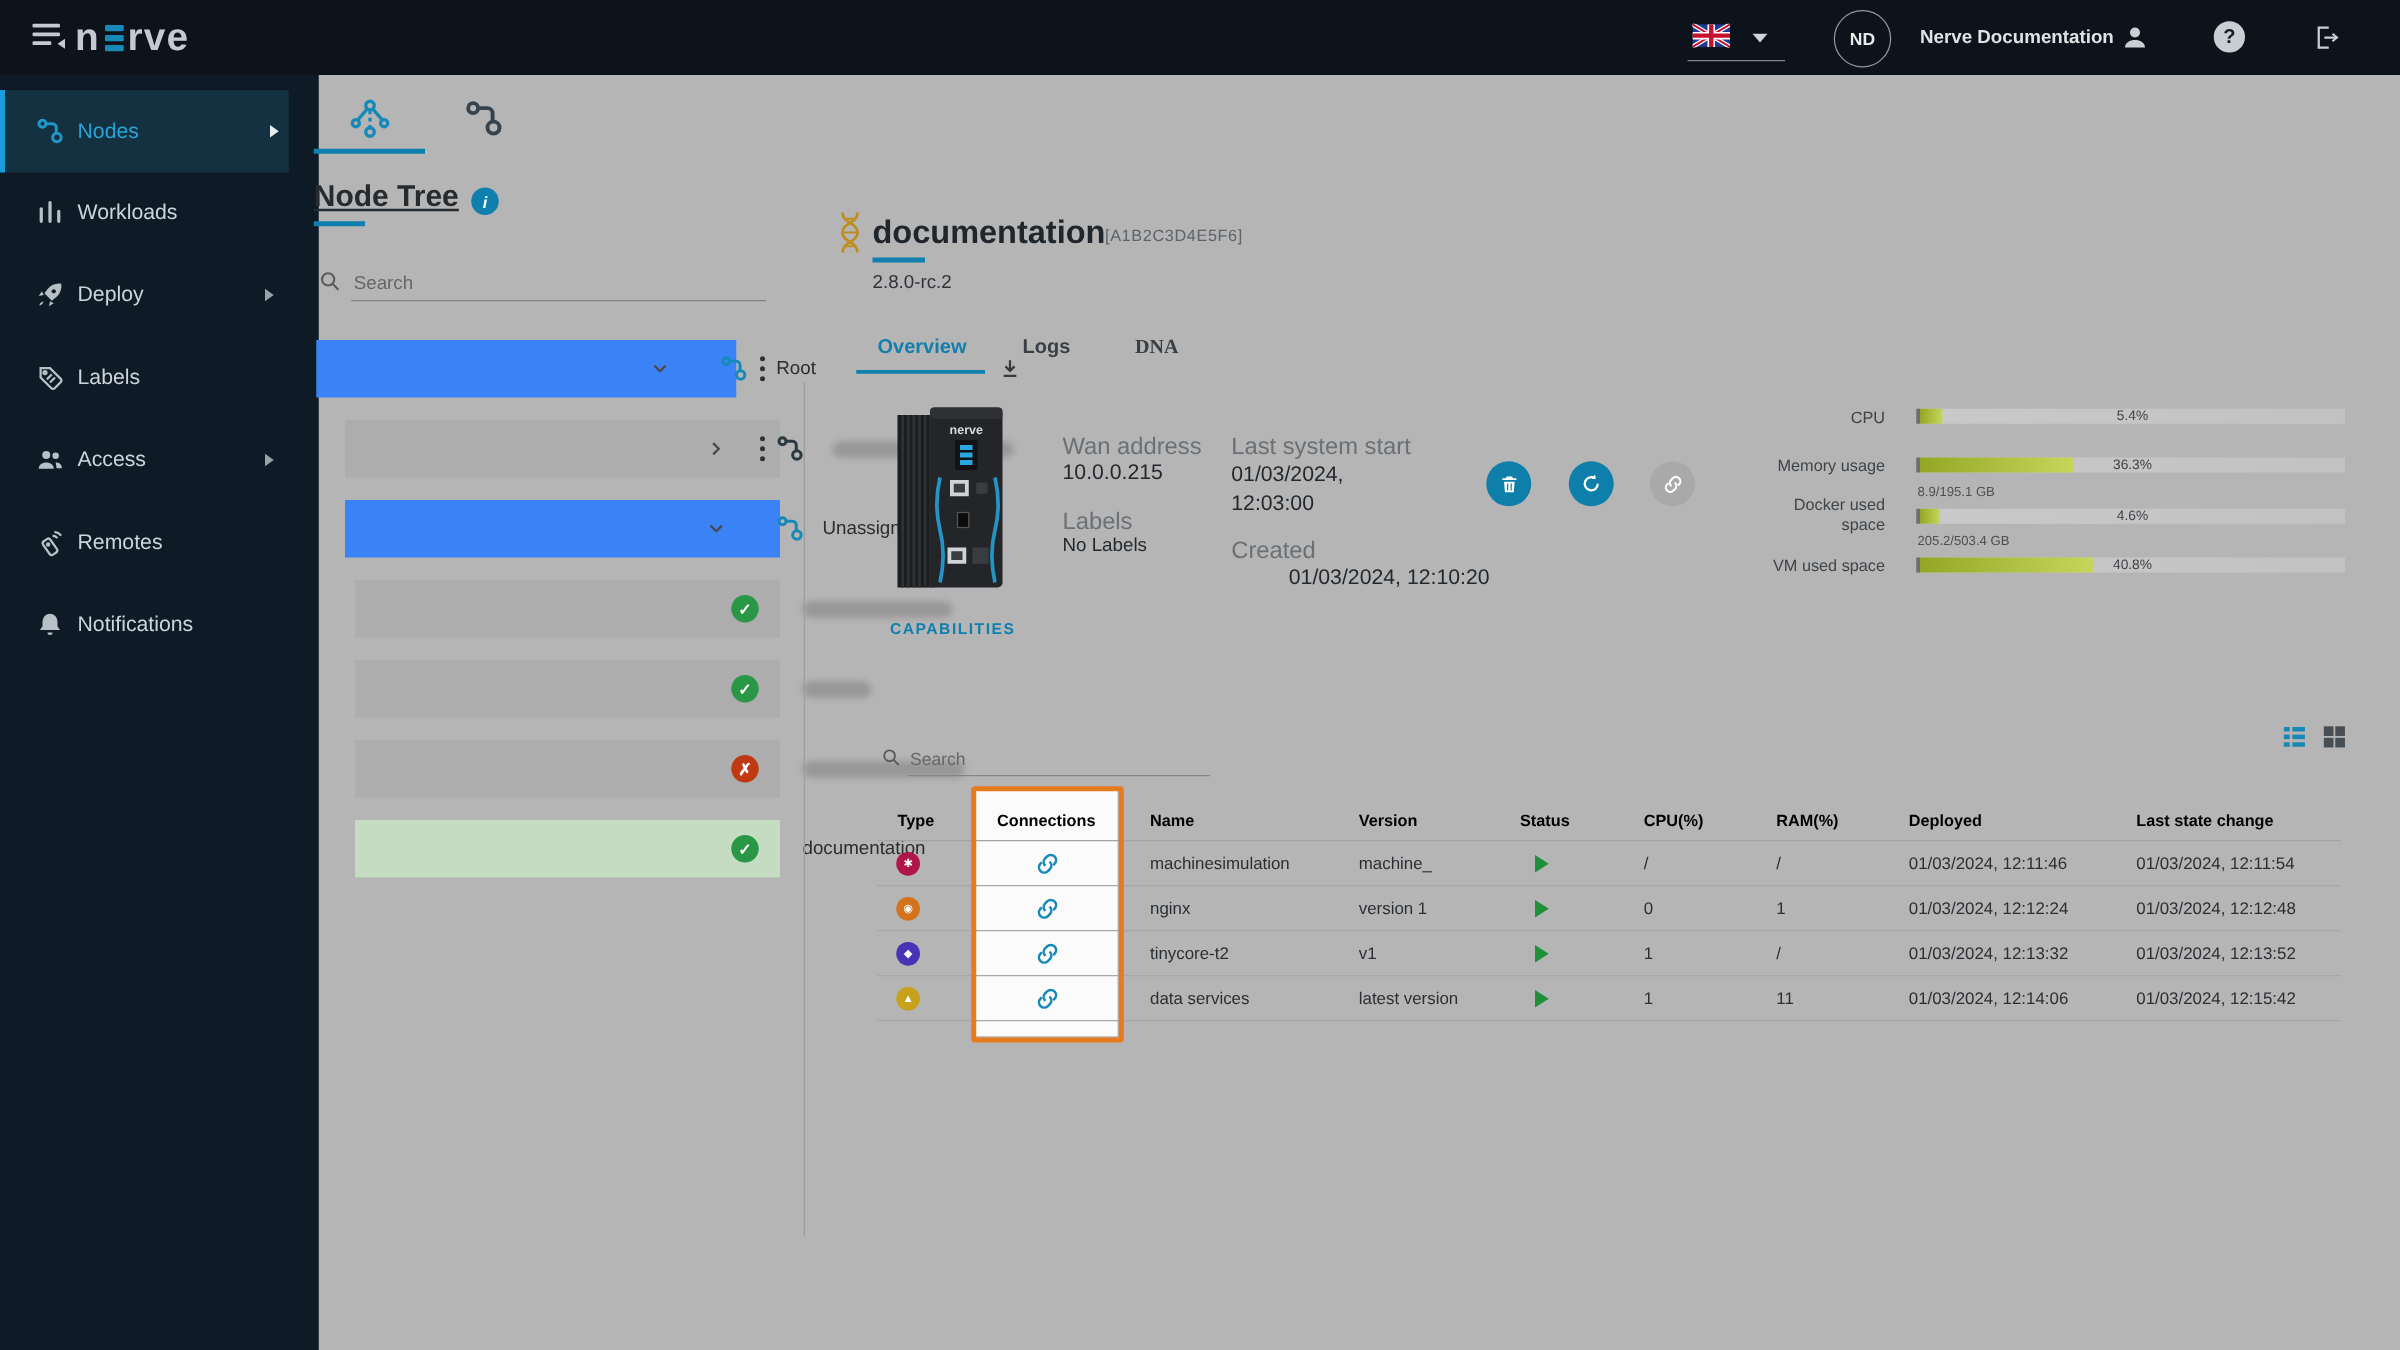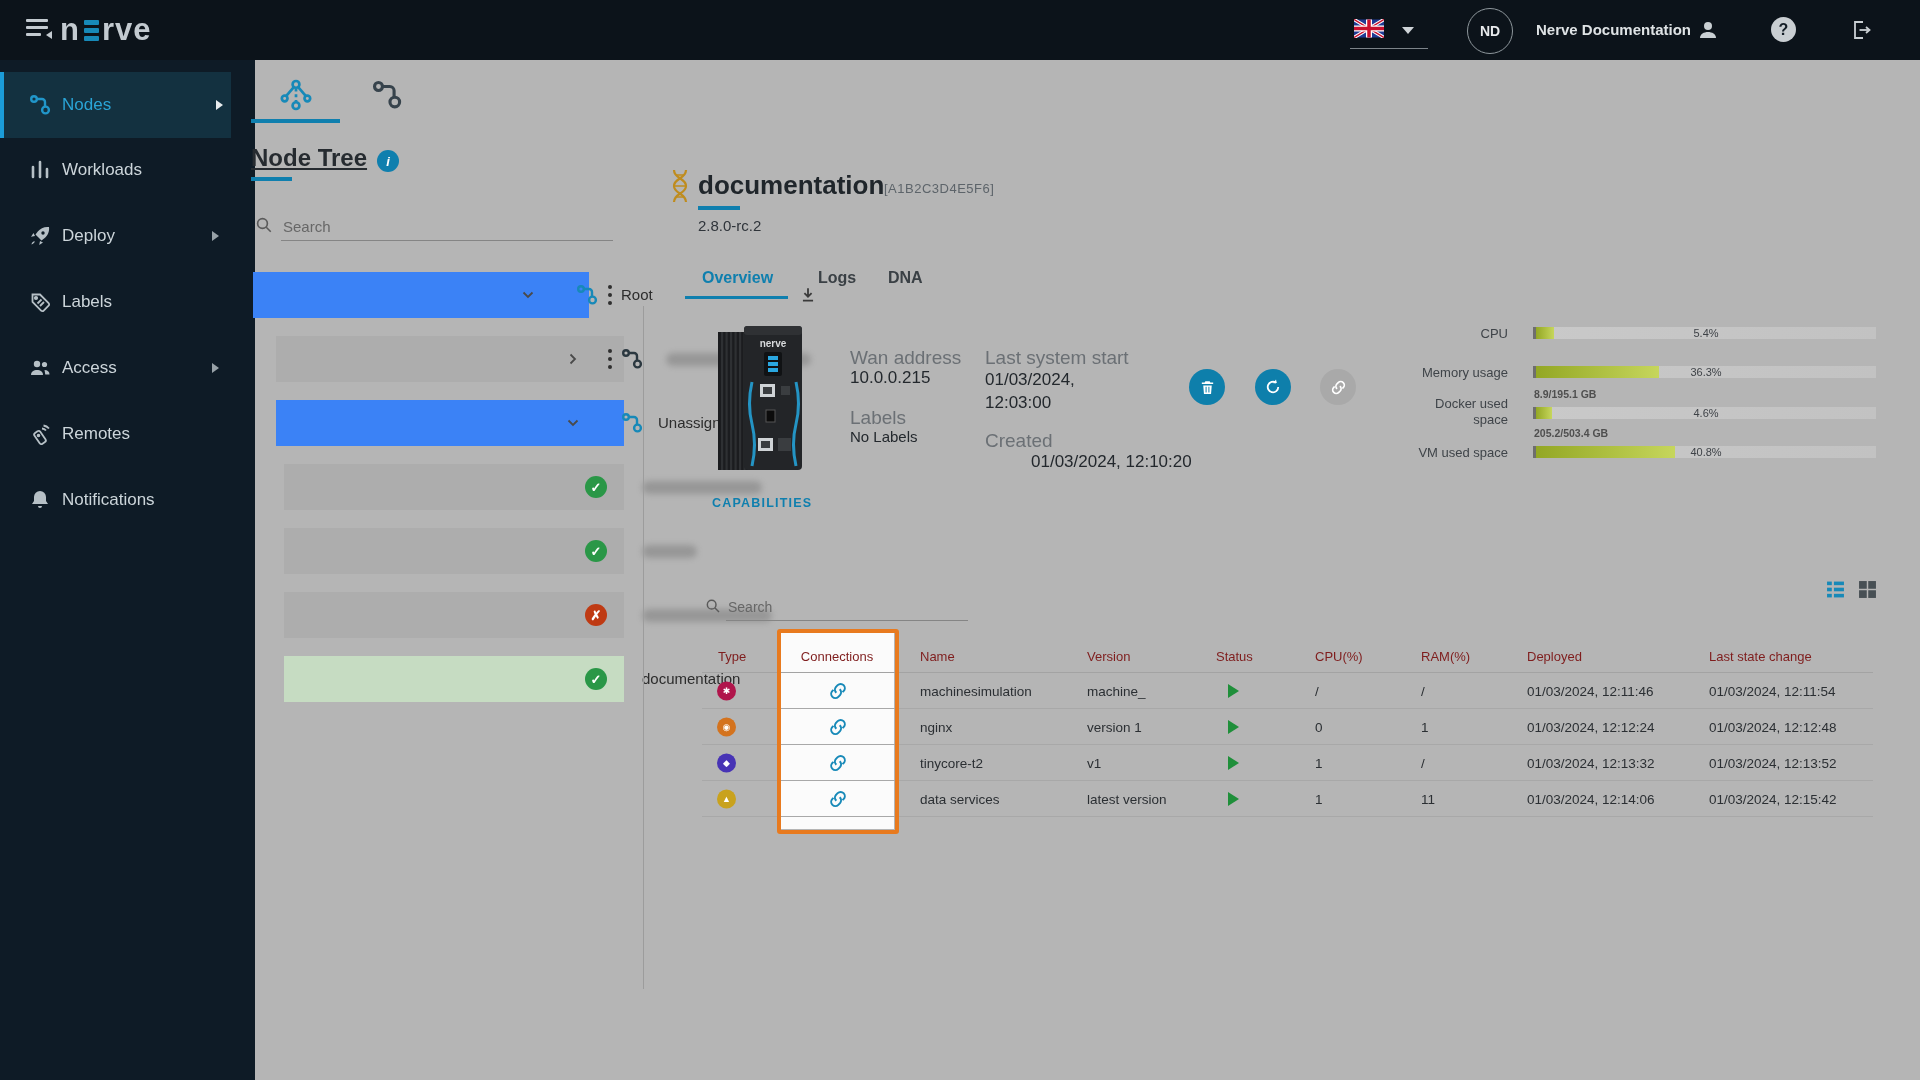--- a/index.html
+++ b/index.html
@@ -71,28 +71,28 @@
   .ilabel{position:absolute;font-size:19px;color:#6b7075;}
   .ivalue{position:absolute;font-size:16px;color:#23282d;}
   .ivalue.big{font-size:17px;}
   .act-btn{position:absolute;top:369px;width:36px;height:36px;border-radius:50%;display:flex;align-items:center;justify-content:center;cursor:pointer;}
   .act-blue{background:#0e7fab;}
   .act-gray{background:#a9a9a9;cursor:default;}
   .m-label{position:absolute;width:128px;text-align:right;font-size:13px;color:#3f4449;line-height:16px;}
   .m-bar{position:absolute;left:1533px;width:340px;height:12px;background:linear-gradient(to right,#c9c9c9,#c2c2c2);border-left:3px solid #6e6e6e;}
   .m-fill{position:absolute;left:0;top:0;height:12px;background:linear-gradient(to right,#93a724,#c6d65c);}
   .m-pct{position:absolute;left:0;top:0;width:100%;text-align:center;font-size:11px;color:#3e4247;line-height:12px;}
-  .m-detail{position:absolute;left:1534px;font-size:10.5px;color:#4f4f4f;font-weight:bold;}
+  .m-detail{position:absolute;left:1534px;font-size:10.5px;color:#4f4f4f;}
 
   
   .view-toggle{position:absolute;top:580px;width:19px;height:19px;cursor:pointer;}
   .wtable{position:absolute;left:702px;top:640px;width:1171px;}
   .conn-col-bg{position:absolute;left:780px;top:632px;width:114px;height:197px;background:#fbfbfb;}
   .conn-box{position:absolute;left:777px;top:629px;width:114px;height:197px;border:4px solid #e87a1e;border-radius:3px;pointer-events:none;z-index:5;}
-  .t-head{position:relative;height:32px;border-bottom:1px solid #a3a3a3;font-size:13px;font-weight:normal;color:#7f1d1d;}
+  .t-head{position:relative;height:32px;border-bottom:1px solid #a3a3a3;font-size:13px;font-weight:bold;color:#000000;}
   .t-row{position:relative;height:35px;border-bottom:1px solid #a8a8a8;font-size:13.5px;color:#2b2f33;cursor:pointer;}
   .t-head span,.t-row span{position:absolute;top:50%;transform:translateY(-50%);white-space:nowrap;}
   .c-type{left:16px}.c-name{left:218px}.c-ver{left:385px}.c-stat{left:514px}.c-cpu{left:613px}.c-ram{left:719px}.c-dep{left:825px}.c-last{left:1007px}
   .c-conn{left:78px;width:114px;text-align:center;}
   .ticon{position:absolute;left:15px;top:50%;transform:translateY(-50%);width:19px;height:19px;border-radius:50%;color:#fff;font-size:9px;display:flex;align-items:center;justify-content:center;}
   .linkcell{position:absolute;left:126px;top:50%;transform:translateY(-50%);width:20px;height:20px;color:#1789b8;cursor:pointer;z-index:6;}
   .play{position:absolute;left:526px;top:50%;transform:translateY(-50%);width:0;height:0;border-left:11px solid #1f8f3a;border-top:7px solid transparent;border-bottom:7px solid transparent;}
   svg{display:block;}
 </style>
 </head>
@@ -345,21 +345,21 @@
         <path d="M10 7h8M10 29h8M9 18h10" stroke-width="1.5"></path>
       </svg>
     </span>
     <h2 class="node-title" style="margin:0;">documentation</h2>
     <span class="node-id">[A1B2C3D4E5F6]</span>
     <div class="node-title-underline"></div>
     <div class="node-version">2.8.0-rc.2</div>
 
     <span class="dtab on" style="left:702px;">Overview</span>
     <span class="dtab" style="left:818px;">Logs</span>
-    <span class="dtab" style="left:888px;">DNA</span>
+    <span class="dtab" style="left:908px;font-family:Liberation Serif, serif;">DNA</span>
     <div class="dtab-underline"></div>
 
     <span class="abs" style="left:712px;top:320px;width:96px;height:154px;">
       <svg viewBox="0 0 96 154">
         <rect x="6" y="12" width="30" height="138" fill="#1b1c1f"></rect>
         <g fill="#2e3033">
             <rect x="9" y="12" width="2.2" height="138"></rect>
             <rect x="13.5" y="12" width="2.2" height="138"></rect>
             <rect x="18" y="12" width="2.2" height="138"></rect>
             <rect x="22.5" y="12" width="2.2" height="138"></rect>

